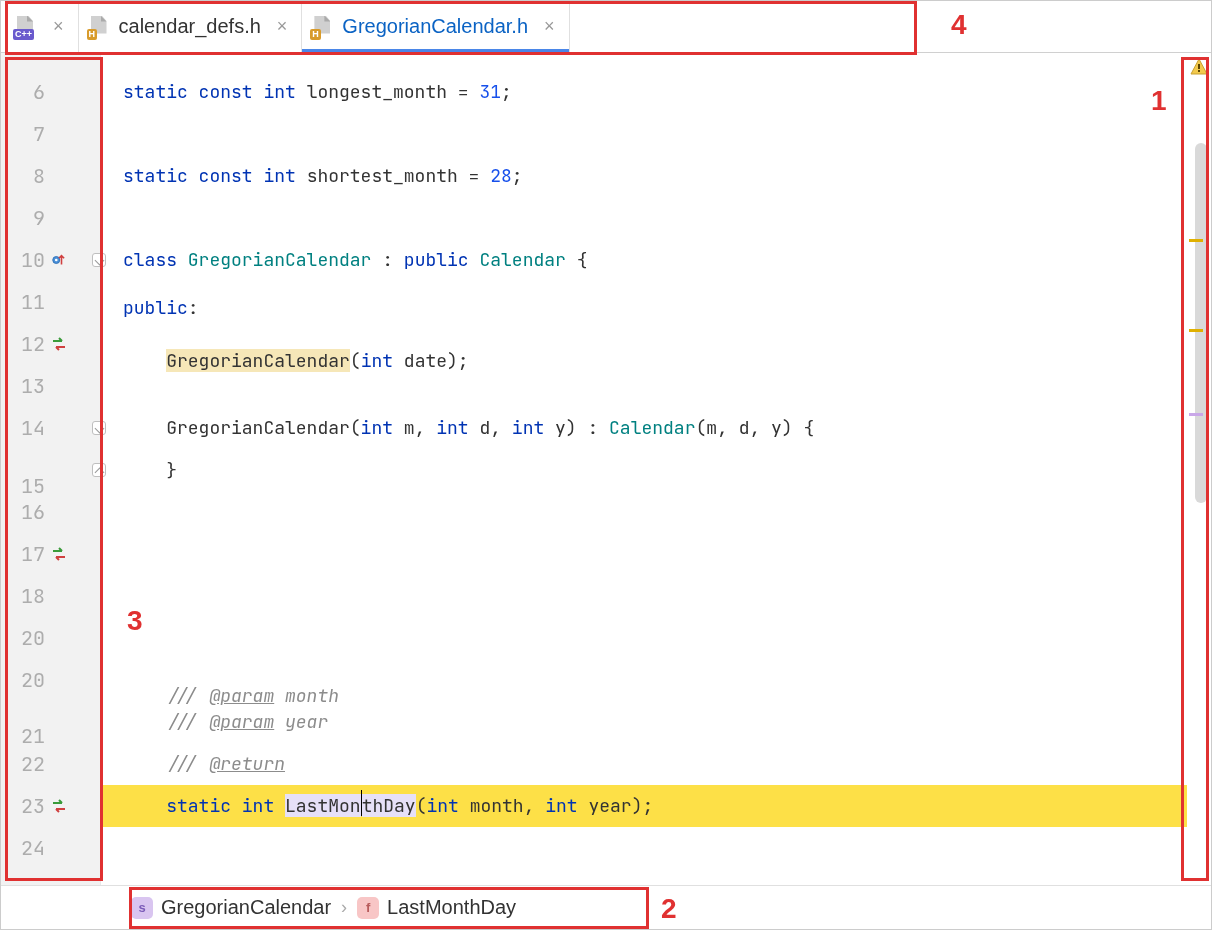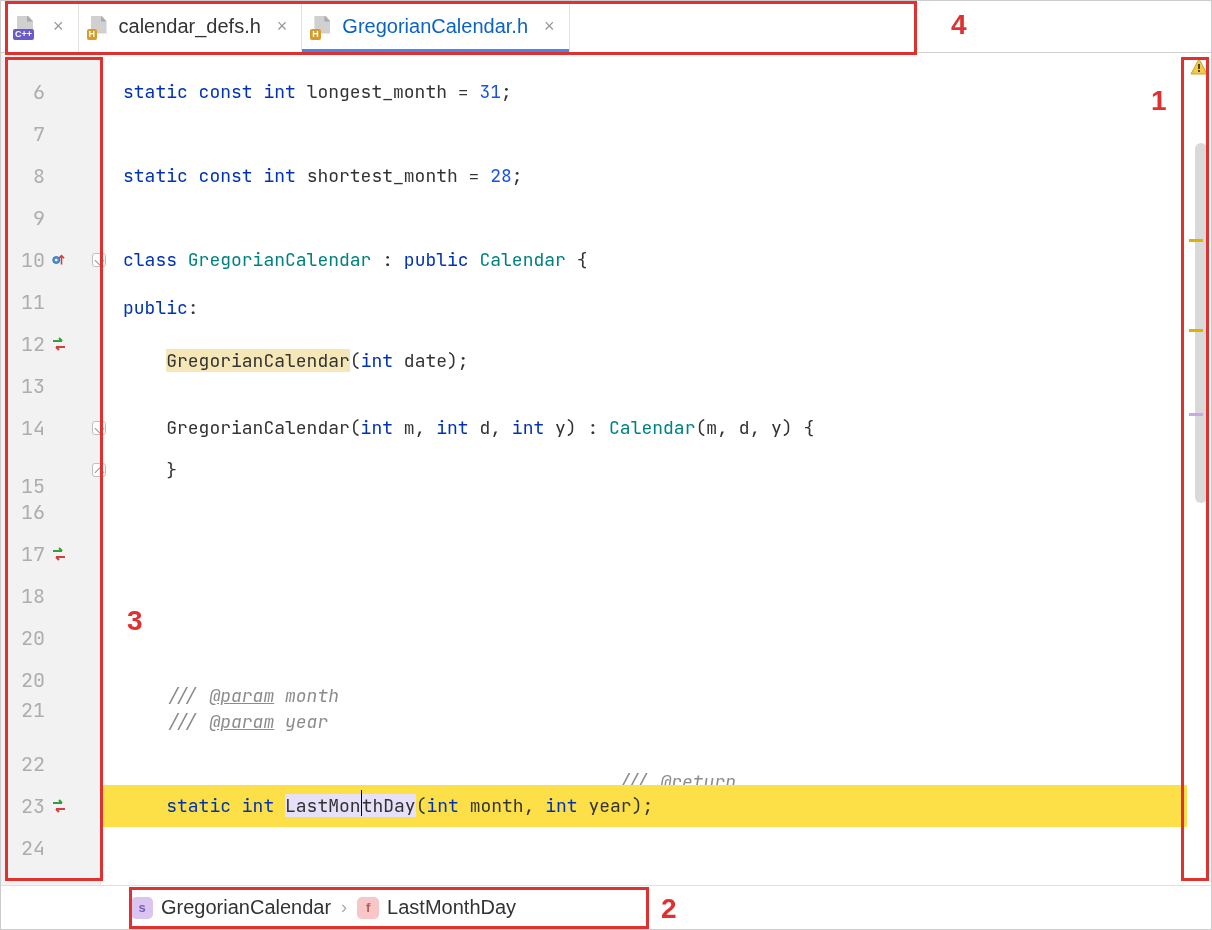--- a/index.html
+++ b/index.html
@@ -168,21 +168,21 @@
           <span class="gutter-icons"></span>
         </div>
         <div class="gutter-row" style="top: 564px;">
           <span class="lineno">20</span>
           <span class="gutter-icons"></span>
         </div>
         <div class="gutter-row" style="top: 606px;">
           <span class="lineno">20</span>
           <span class="gutter-icons"></span>
         </div>
-        <div class="gutter-row" style="top: 636px;">
+        <div class="gutter-row" style="top: 662px;">
           <span class="lineno">21</span>
           <span class="gutter-icons"></span>
         </div>
         <div class="gutter-row" style="top: 690px;">
           <span class="lineno">22</span>
           <span class="gutter-icons"></span>
         </div>
         <div class="gutter-row" style="top: 732px;">
           <span class="lineno">23</span>
           <span class="gutter-icons">
@@ -205,21 +205,21 @@
         <div class="code-line" style="top: 186px;"><span class="fold-handle" style="top: 14px;"></span><span class="tok-kw">class </span><span class="tok-type">GregorianCalendar </span><span class="tok-ident">: </span><span class="tok-kw">public </span><span class="tok-type">Calendar </span><span class="tok-ident">{</span></div>
         <div class="code-line" style="top: 228px; margin-top: 6px;"><span class="tok-kw">public</span><span class="tok-ident">:</span></div>
         <div class="code-line" style="top: 287px;"><span class="tok-ident">    </span><span class="tok-ident hl-yellow">GregorianCalendar</span><span class="tok-ident">(</span><span class="tok-kw">int </span><span class="tok-ident">date);</span></div>
         <div class="code-line" style="top: 312px;"></div>
         <div class="code-line" style="top: 354px;"><span class="fold-handle" style="top: 14px;"></span><span class="tok-ident">    GregorianCalendar(</span><span class="tok-kw">int </span><span class="tok-ident">m, </span><span class="tok-kw">int </span><span class="tok-ident">d, </span><span class="tok-kw">int </span><span class="tok-ident">y) : </span><span class="tok-type">Calendar</span><span class="tok-ident">(m, d, y) {</span></div>
         <div class="code-line" style="top: 396px;"><span class="fold-handle up" style="top: 14px;"></span><span class="tok-ident">    }</span></div>
         <div class="code-line" style="top: 438px;"></div>
         <div class="code-line" style="top: 522px;"></div>
         <div class="code-line" style="top: 606px; margin-top: 16px;"><span class="tok-ident">    </span><span class="tok-comment">/// </span><span class="tok-doctag">@param</span><span class="tok-comment"> month</span></div>
         <div class="code-line" style="top: 648px;"><span class="tok-ident">    </span><span class="tok-comment">/// </span><span class="tok-doctag">@param</span><span class="tok-comment"> year</span></div>
-        <div class="code-line" style="top: 708px; text-align: center;"><span class="tok-ident">    </span><span class="tok-comment">/// </span><span class="tok-doctag">@return</span></div>
+        <div class="code-line" style="top: 690px;"><span class="tok-ident">    </span><span class="tok-comment">/// </span><span class="tok-doctag">@return</span></div>
         <div class="code-line caret-line" style="top: 732px;"><span class="tok-ident">    </span><span class="tok-kw">static </span><span class="tok-kw">int </span><span class="tok-ident hl-caret-word">LastMon</span><span class="caret"></span><span class="tok-ident hl-caret-word">thDay</span><span class="tok-ident">(</span><span class="tok-kw">int </span><span class="tok-ident">month, </span><span class="tok-kw">int </span><span class="tok-ident">year);</span></div>
         <div class="code-line" style="top: 774px;"></div>
       </div>
     <div class="marker-bar" id="marker-bar">
       <div class="scroll-thumb"></div>
     <div class="warn"><svg viewBox="0 0 20 20">
             <path d="M10 2 L18 17 L2 17 Z" fill="#f2c94c" stroke="#c9a030"></path>
             <rect x="9" y="7" width="2" height="5" fill="#5a4300"></rect>
             <rect x="9" y="13" width="2" height="2" fill="#5a4300"></rect>
           </svg></div>

